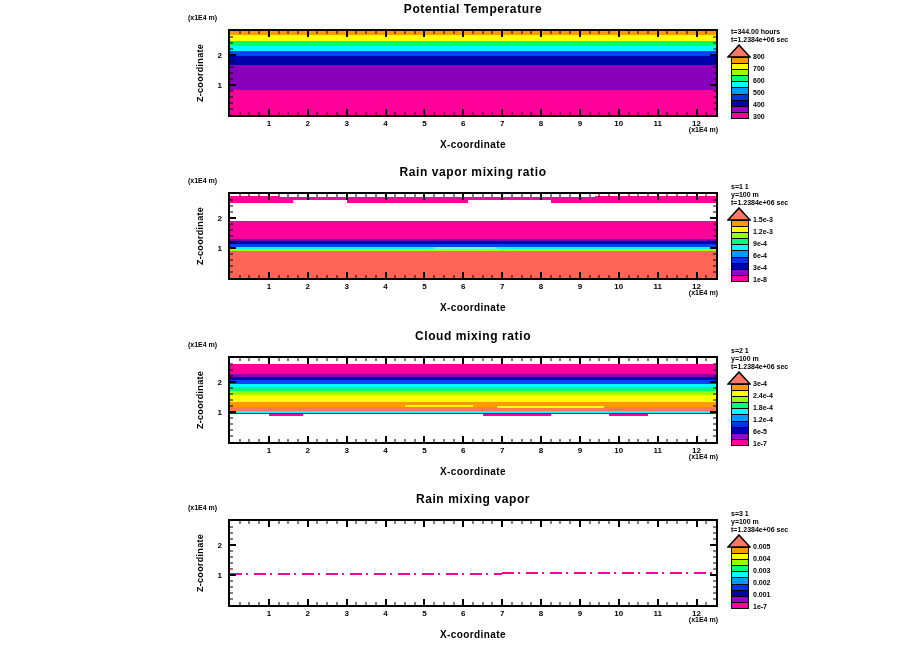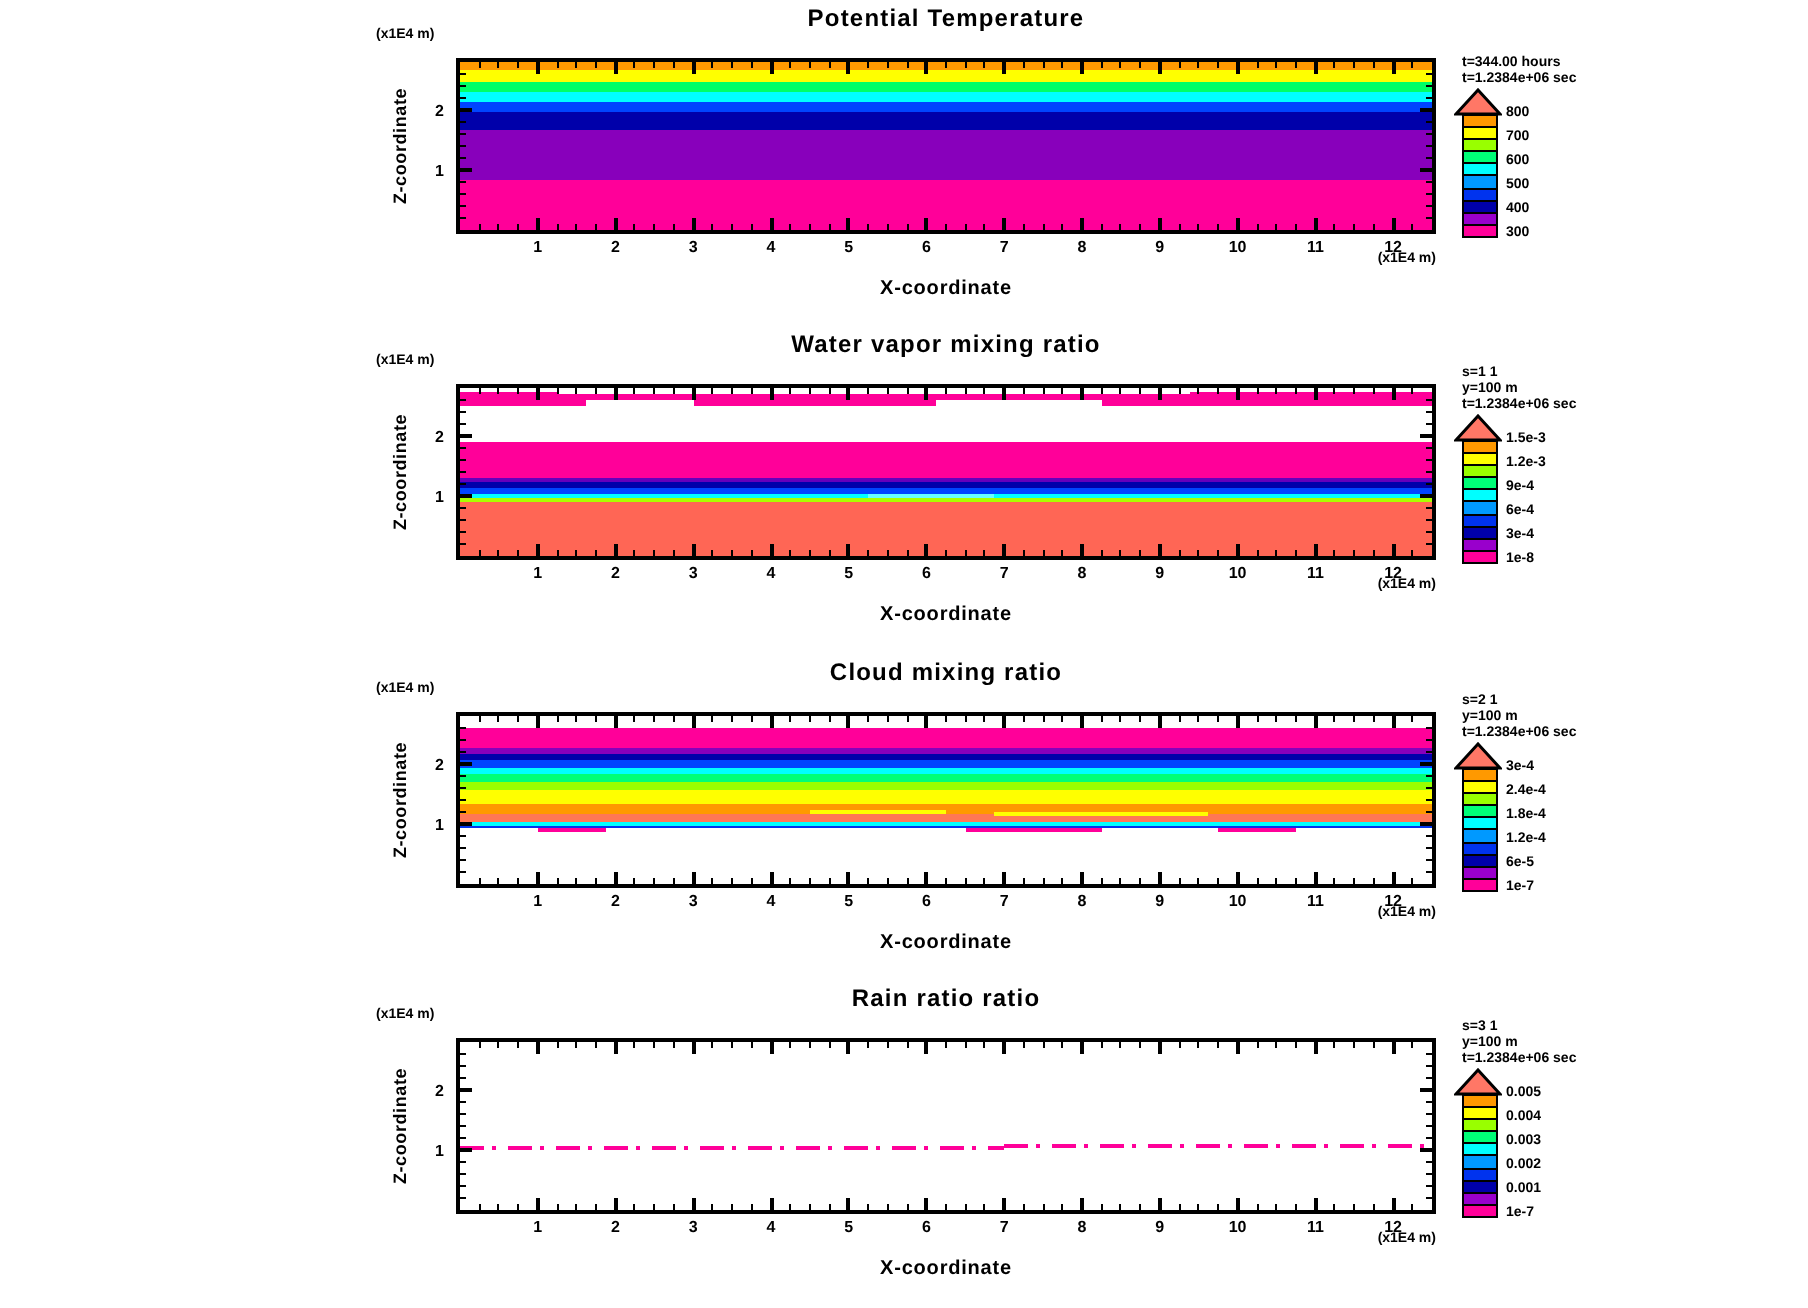--- a/index.html
+++ b/index.html
@@ -218,21 +218,21 @@
         <div class="cbseg" style="background: rgb(255, 0, 153);"></div>
       </div>
       <div class="cblab" style="top: 53px;">800</div>
       <div class="cblab" style="top: 65px;">700</div>
       <div class="cblab" style="top: 77px;">600</div>
       <div class="cblab" style="top: 89px;">500</div>
       <div class="cblab" style="top: 101px;">400</div>
       <div class="cblab" style="top: 113px;">300</div>
     </div>
     <div class="panel" style="top: 163px;">
-      <div class="title">Water vapor mixing ratio</div>
+      <div class="title">Rain vapor mixing ratio</div>
       <div class="yunit">(x1E4 m)</div>
       <div class="ylabel">Z-coordinate</div>
       <div class="plot dots">
         <div class="bands">
           <div class="band" style="background: rgb(255, 255, 255); height: 3%;"></div>
           <div class="band" style="background: rgb(255, 0, 153); height: 8%;"></div>
           <div class="band" style="background: rgb(255, 255, 255); height: 21.5%;"></div>
           <div class="band" style="background: rgb(255, 0, 153); height: 21%;"></div>
           <div class="band" style="background: rgb(102, 0, 187); height: 3%;"></div>
           <div class="band" style="background: rgb(0, 0, 170); height: 3%;"></div>
@@ -603,21 +603,21 @@
         <div class="cbseg" style="background: rgb(255, 0, 153);"></div>
       </div>
       <div class="cblab" style="top: 53px;">3e-4</div>
       <div class="cblab" style="top: 65px;">2.4e-4</div>
       <div class="cblab" style="top: 77px;">1.8e-4</div>
       <div class="cblab" style="top: 89px;">1.2e-4</div>
       <div class="cblab" style="top: 101px;">6e-5</div>
       <div class="cblab" style="top: 113px;">1e-7</div>
     </div>
     <div class="panel" style="top: 490px;">
-      <div class="title">Rain ratio ratio</div>
+      <div class="title">Rain mixing vapor</div>
       <div class="yunit">(x1E4 m)</div>
       <div class="ylabel">Z-coordinate</div>
       <div class="plot dots">
         <div class="bands">
           <div class="band" style="background: rgb(255, 255, 255); height: 100%;"></div>
         </div>
         <div class="streak dashline" style="left: 0%; width: 56%; top: 62%; height: 2px; color: rgb(255, 0, 153);"></div>
         <div class="streak dashline" style="left: 56%; width: 44%; top: 60.5%; height: 2px; color: rgb(255, 0, 153);"></div>
         <div class="tx-t" style="left: 2%;"></div>
         <div class="tx-b" style="left: 2%;"></div>

